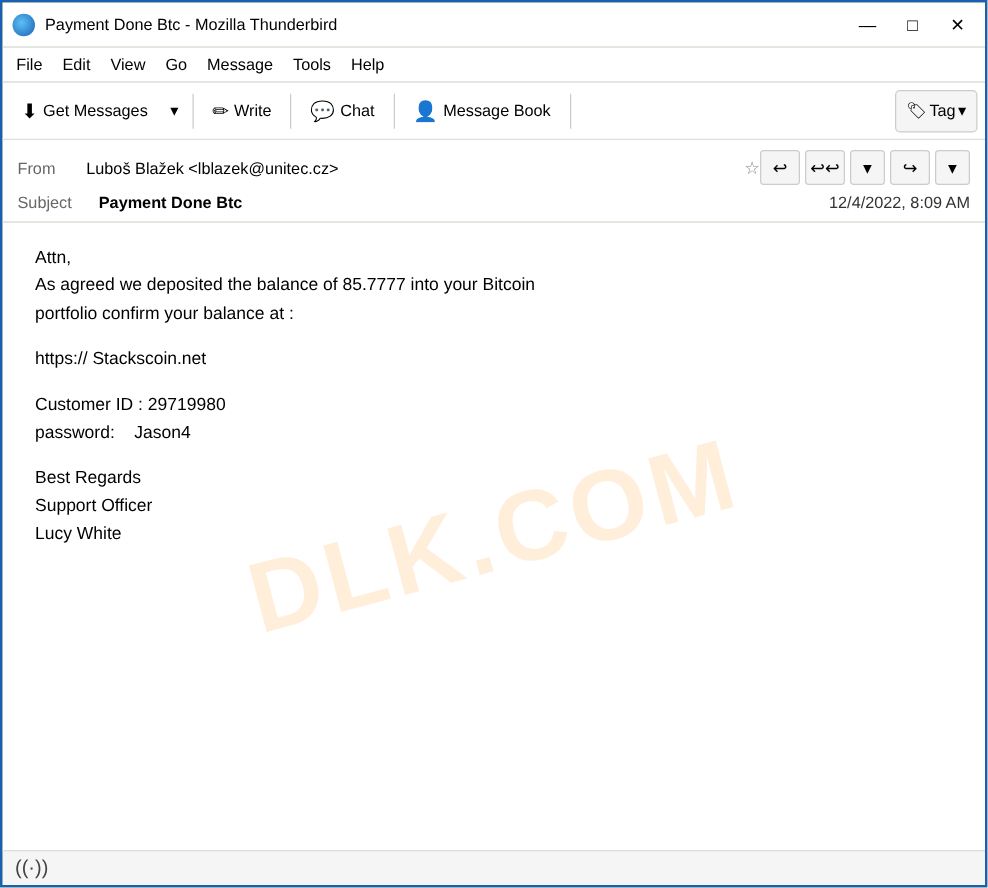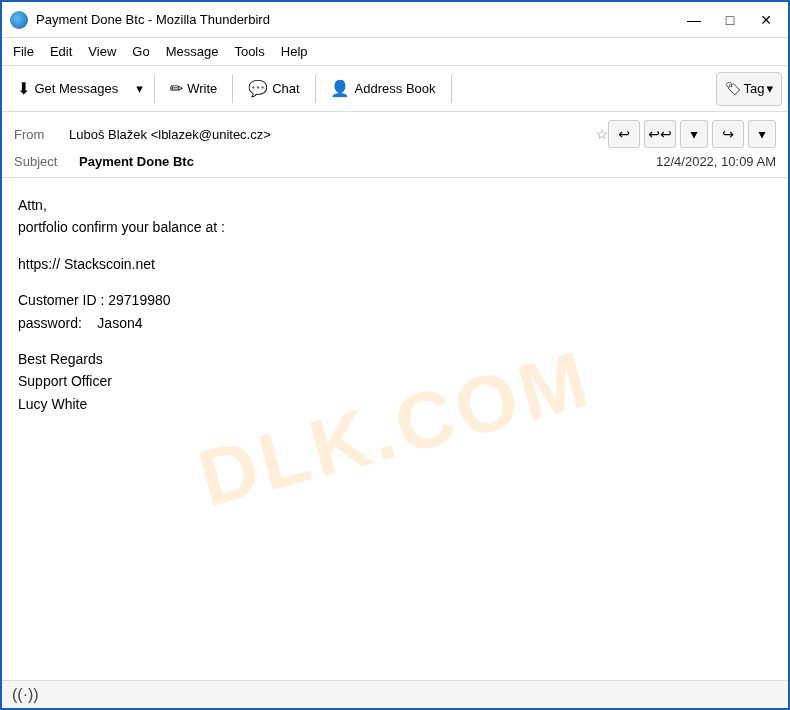--- a/index.html
+++ b/index.html
@@ -247,20 +247,21 @@
       z-index: 1;
     }
 
     .email-content {
       position: relative;
       z-index: 2;
     }
 
     .email-content p {
       margin-bottom: 0;
+      margin-left: 10px;
     }
 
     .email-content .spacer {
       height: 14px;
     }
 
     
     .status-bar {
       height: 28px;
       border-top: 1px solid #ddd;
@@ -323,21 +324,21 @@
       <span>Write</span>
     </button>
     <div class="toolbar-divider"></div>
     <button class="toolbar-btn">
       <span class="btn-icon">💬</span>
       <span>Chat</span>
     </button>
     <div class="toolbar-divider"></div>
     <button class="toolbar-btn">
       <span class="btn-icon">👤</span>
-      <span>Address Book</span>
+      <span>Message Book</span>
     </button>
     <div class="toolbar-divider"></div>
     <button class="tag-btn">
       <span class="btn-icon">🏷</span>
       <span>Tag</span>
       <span> ▾</span>
     </button>
   </div>
 
   <div class="email-header">
@@ -349,28 +350,29 @@
         <button class="action-btn" title="Reply">↩</button>
         <button class="action-btn" title="Reply All">↩↩</button>
         <button class="action-btn action-btn-wide">▾</button>
         <button class="action-btn" title="Forward">↪</button>
         <button class="action-btn action-btn-wide">▾</button>
       </div>
     </div>
     <div class="subject-row">
       <span class="subject-label">Subject</span>
       <span class="subject-value">Payment Done Btc</span>
-      <span class="date-value">12/4/2022, 10:09 AM</span>
+      <span class="date-value">12/4/2022, 8:09 AM</span>
     </div>
   </div>
 
   <div class="email-body">
     <div class="watermark">DLK.COM</div>
     <div class="email-content">
       <p>Attn,</p>
+      <p>As agreed we deposited the balance of 85.7777 into your Bitcoin</p>
       <p>portfolio confirm your balance at :</p>
       <div class="spacer"></div>
       <p>https:// Stackscoin.net</p>
       <div class="spacer"></div>
       <p>Customer ID : 29719980</p>
       <p>password:&nbsp;&nbsp;&nbsp;&nbsp;Jason4</p>
       <div class="spacer"></div>
       <p>Best Regards</p>
       <p>Support Officer</p>
       <p>Lucy White</p>

